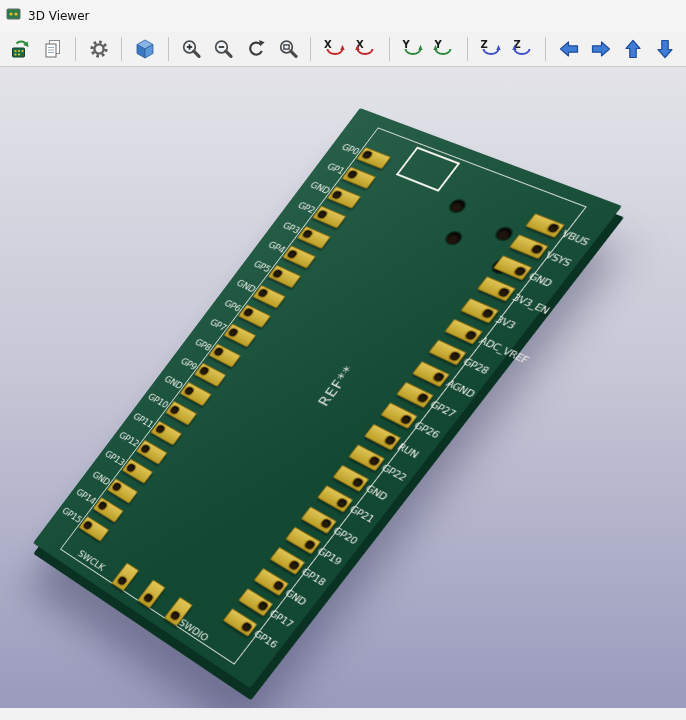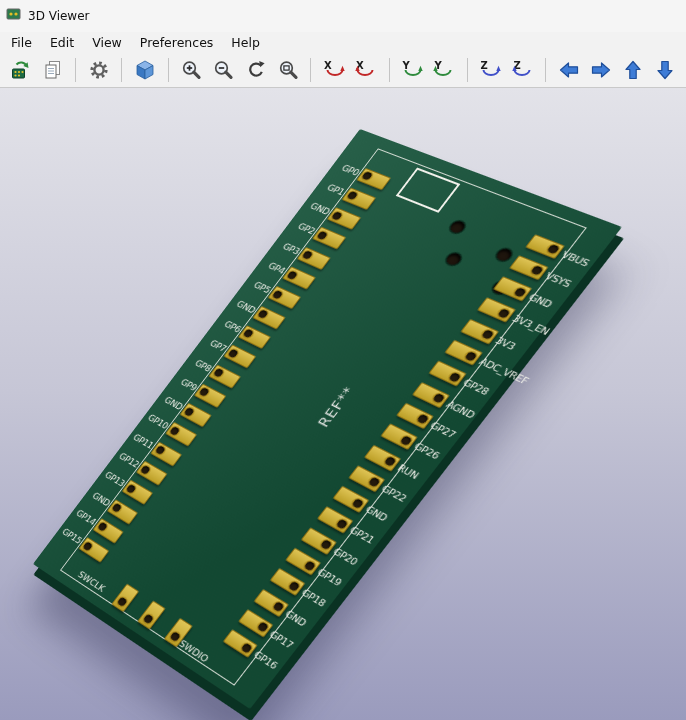--- a/index.html
+++ b/index.html
@@ -73,27 +73,20 @@
     <span>
       <svg width="16" height="16" viewBox="0 0 16 16">
         <rect x="1" y="3" width="13" height="10" rx="1" fill="#2c7a4c" stroke="#666" stroke-width="1"></rect>
         <circle cx="5" cy="8" r="1.6" fill="#e3be25"></circle>
         <circle cx="10" cy="8" r="1.6" fill="#e3be25"></circle>
       </svg>
     </span>
     <span class="title-text">3D Viewer</span>
   </div>
 
-  <div class="menubar">
-      <div class="menu-item">File</div>
-      <div class="menu-item">Edit</div>
-      <div class="menu-item">View</div>
-      <div class="menu-item">Preferences</div>
-      <div class="menu-item">Help</div>
-    </div>
 
   <div class="toolbar">
 
     <div class="tbtn">
       <svg width="22" height="22" viewBox="0 0 22 22">
         <path d="M6.5 5.5 A6 6 0 0 1 16.5 7" fill="none" stroke="#2f8b3d" stroke-width="2"></path>
         <polygon points="17.6,3.2 18.5,9 13.4,7" fill="#2f8b3d"></polygon>
         <rect x="2.5" y="10" width="12" height="9" rx="1" fill="#1d6b44" stroke="#0d4229"></rect>
         <circle cx="5.5" cy="13" r="1.1" fill="#e6c42c"></circle>
           <circle cx="9" cy="13" r="1.1" fill="#e6c42c"></circle>

